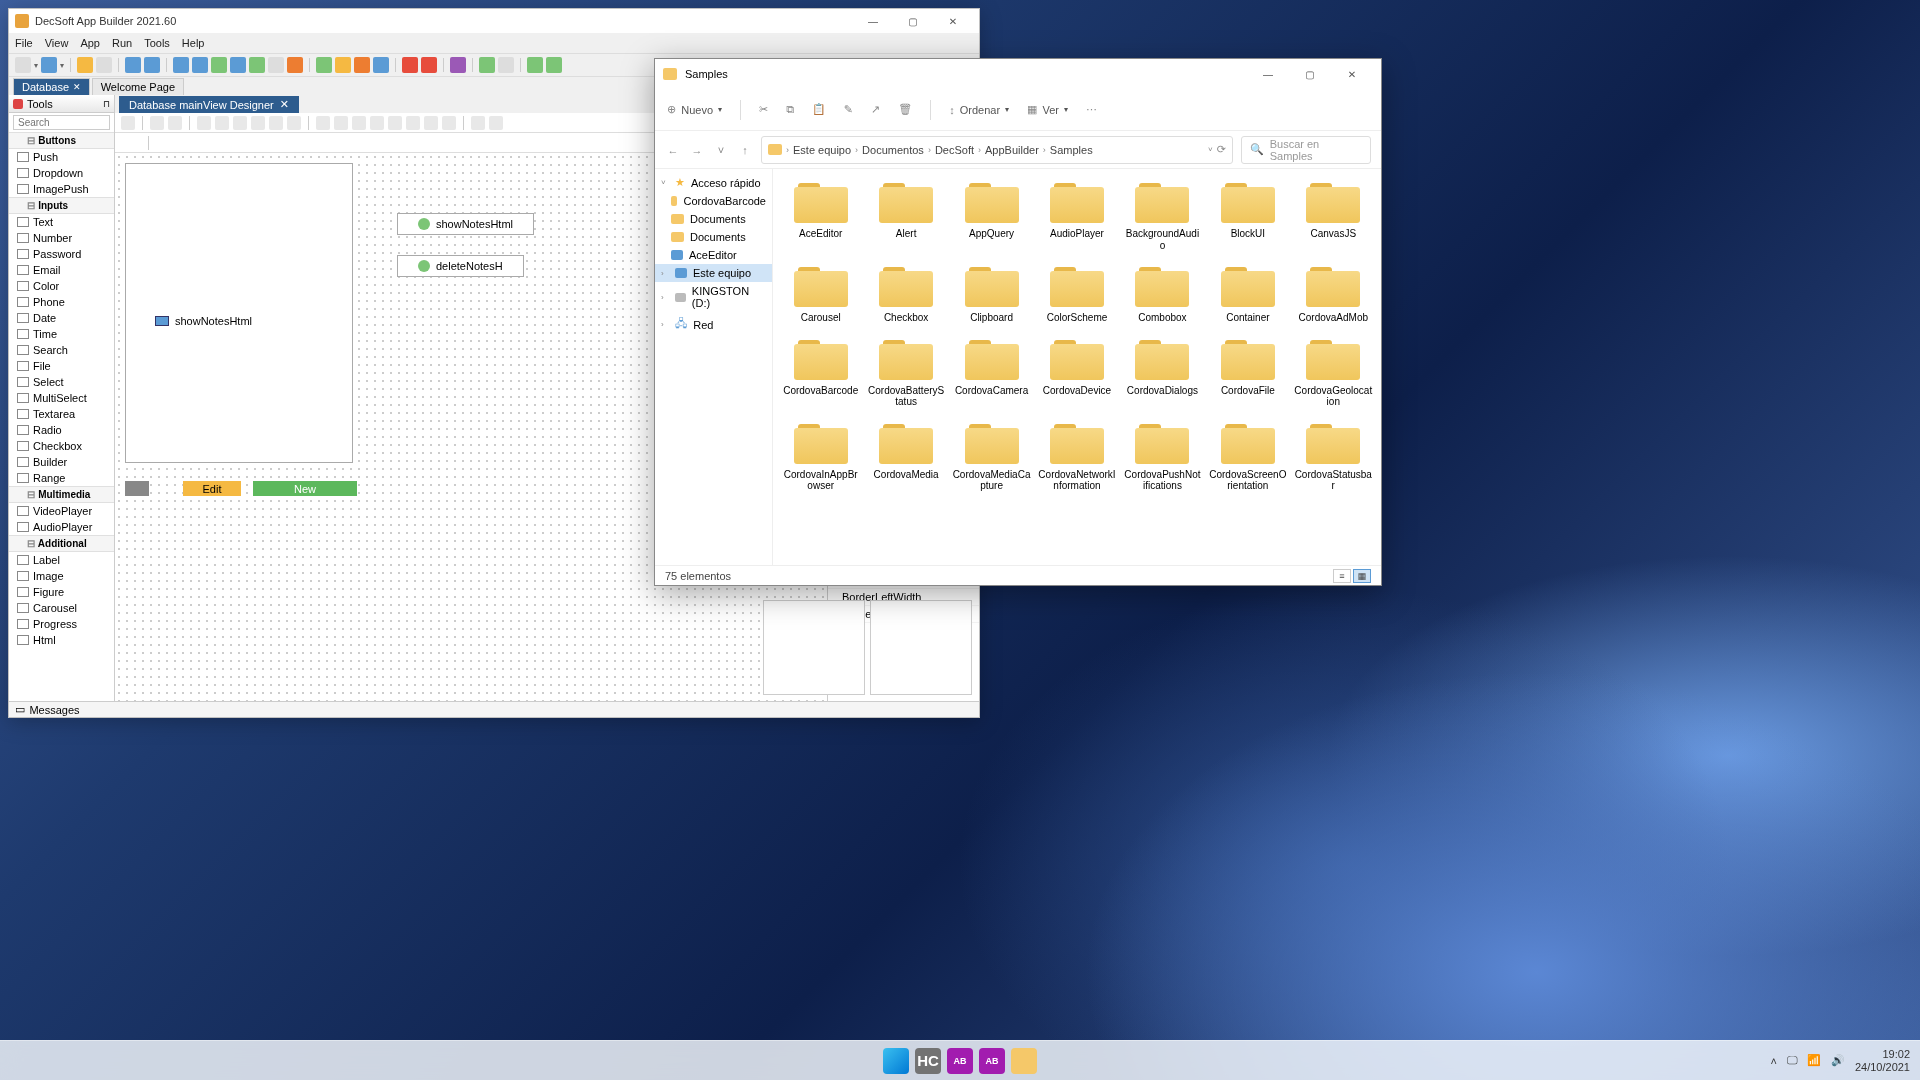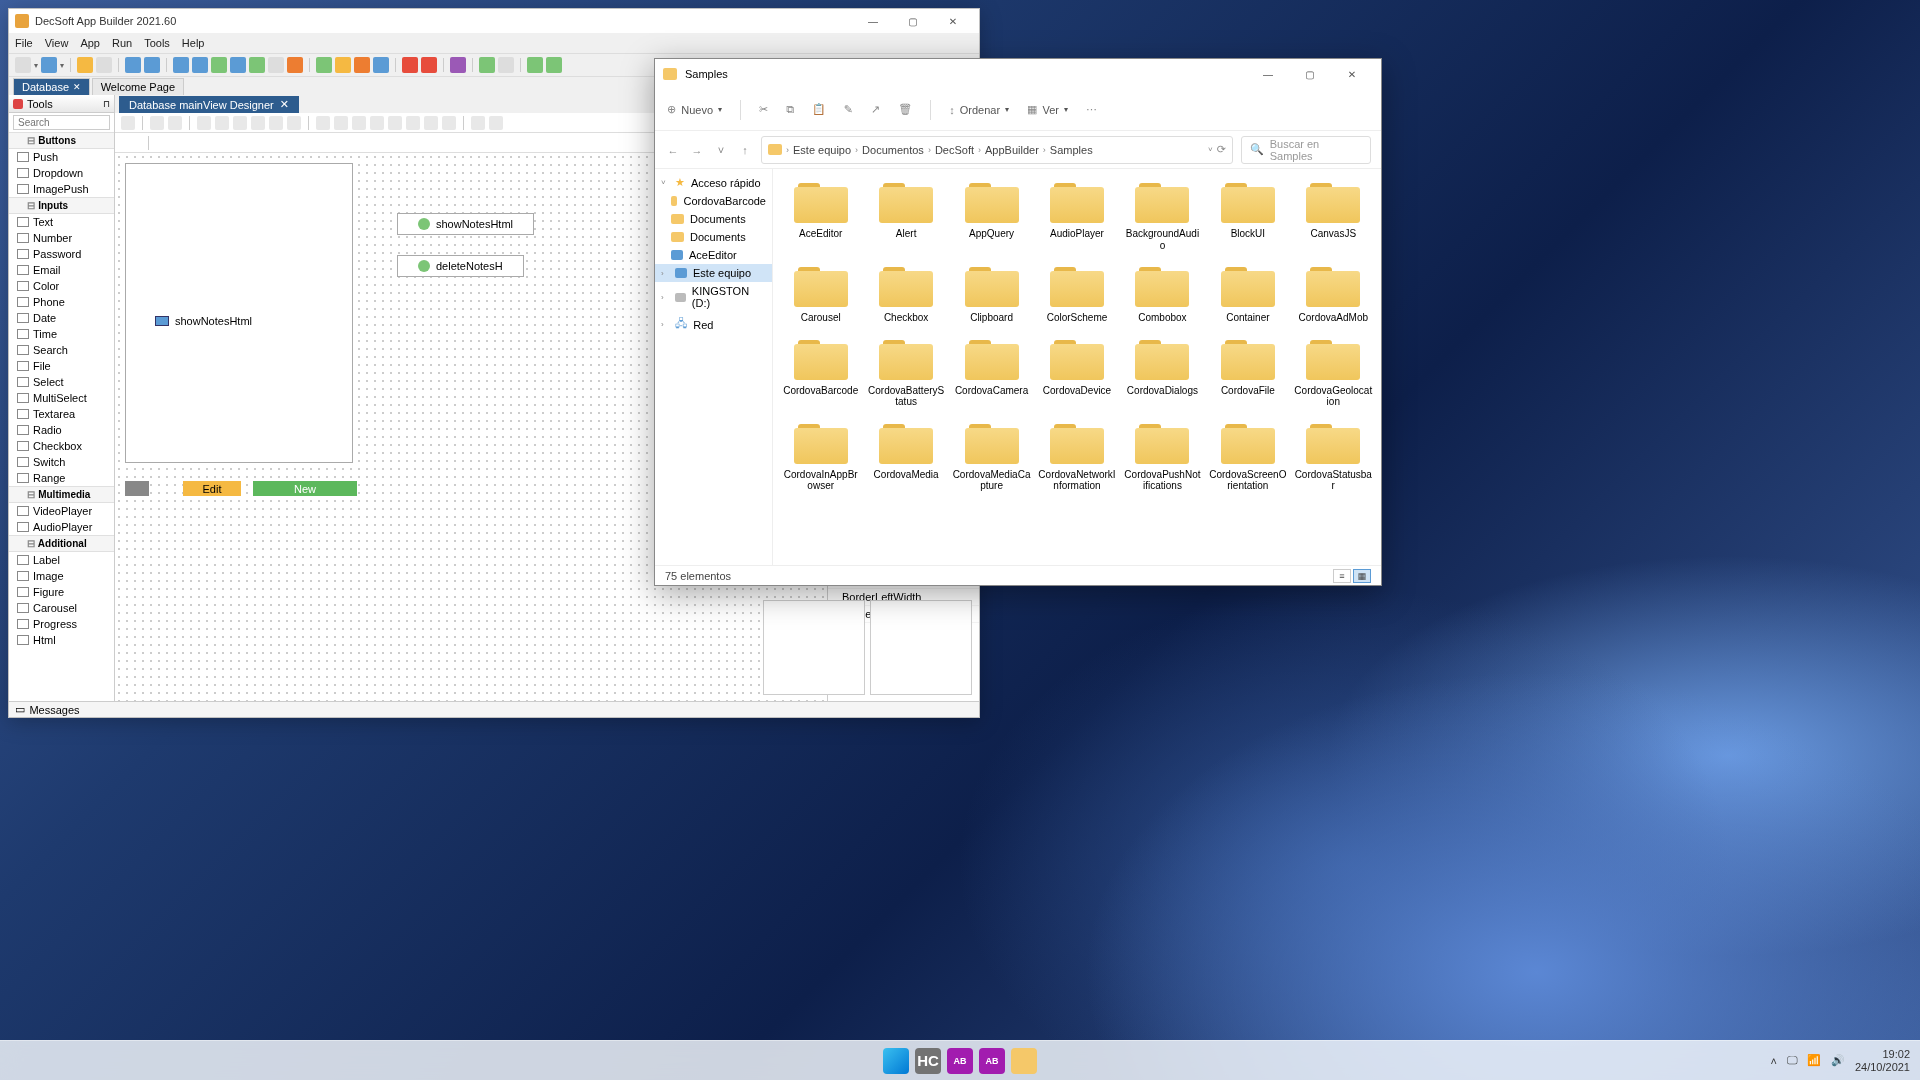--- a/index.html
+++ b/index.html
@@ -273,21 +273,21 @@
           <div class="tool-item">
             <span class="ti"></span>
             <span>Radio</span>
           </div>
           <div class="tool-item">
             <span class="ti"></span>
             <span>Checkbox</span>
           </div>
           <div class="tool-item">
             <span class="ti"></span>
-            <span>Switch</span>
+            <span>Builder</span>
           </div>
           <div class="tool-item">
             <span class="ti"></span>
             <span>Range</span>
           </div>
           <div class="tool-cat">Multimedia</div>
           <div class="tool-item">
             <span class="ti"></span>
             <span>VideoPlayer</span>
           </div>

